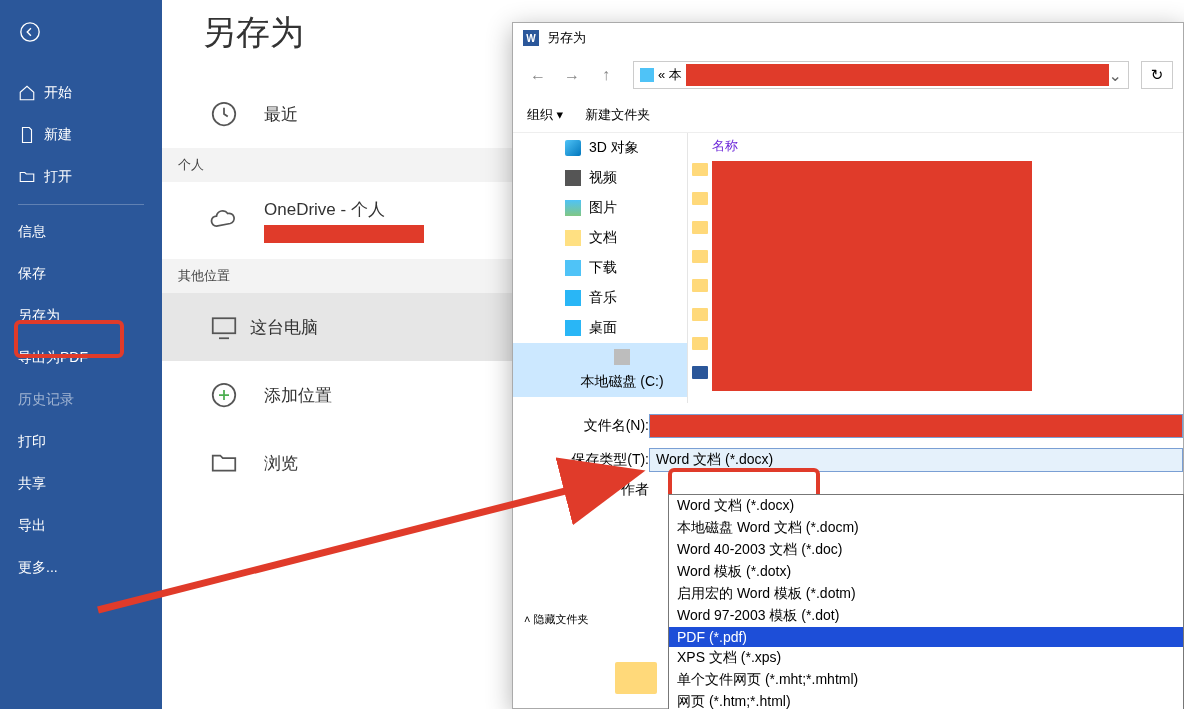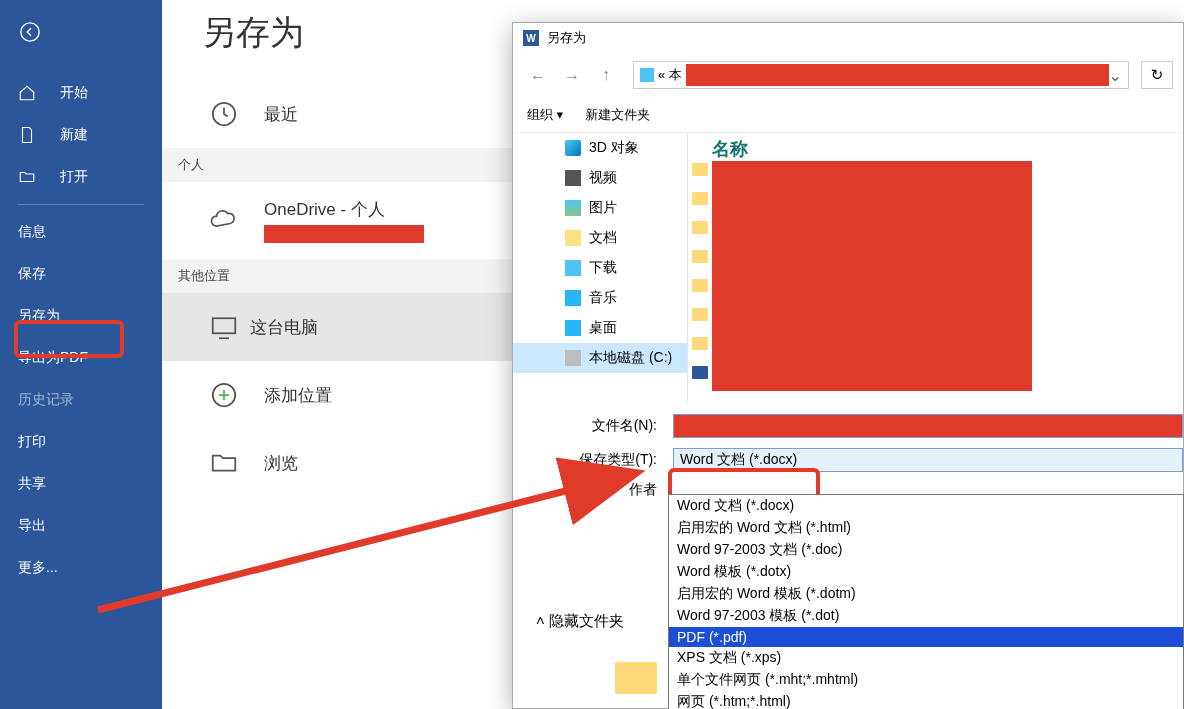--- a/index.html
+++ b/index.html
@@ -3,21 +3,21 @@
 <meta charset="utf-8">
 <style>
 * { margin: 0; padding: 0; box-sizing: border-box; font-family: "Microsoft YaHei", "Segoe UI", sans-serif; }
 body { width: 1184px; height: 709px; overflow: hidden; position: relative; background: #fff; }
 
 
 .left-sidebar { position: absolute; left: 0; top: 0; width: 162px; height: 709px; background: #2b579a; color: #fff; }
 .back-btn { width: 40px; height: 40px; display: flex; align-items: center; justify-content: center; margin: 12px 0 0 10px; cursor: pointer; }
 .back-btn svg { width: 22px; height: 22px; stroke: #fff; fill: none; stroke-width: 1.5; }
 .nav-items { margin-top: 20px; }
-.nav-item { display: flex; align-items: center; padding: 12px 18px; font-size: 14px; cursor: pointer; gap: 24px; }
+.nav-item { display: flex; align-items: center; padding: 12px 18px; font-size: 14px; cursor: pointer; gap: 8px; }
 .nav-item .ico { width: 18px; height: 18px; display: inline-flex; align-items: center; justify-content: center; }
 .nav-item.hl { position: relative; }
 .nav-sep { height: 1px; background: rgba(255,255,255,0.25); margin: 6px 18px; }
 .hl-box { position: absolute; border: 4px solid #e03b2a; border-radius: 6px; pointer-events: none; }
 .hl-saveas { left: 14px; top: 320px; width: 110px; height: 38px; }
 
 
 .mid { position: absolute; left: 162px; top: 0; width: 350px; height: 709px; background: #fff; }
 .mid h1 { font-size: 34px; font-weight: 400; color: #333; margin: 10px 0 24px 40px; }
 .mid-row { display: flex; align-items: center; gap: 22px; padding: 16px 0 16px 44px; font-size: 17px; color: #333; cursor: pointer; }
@@ -37,49 +37,49 @@
 .addr-seg { font-size: 13px; }
 .addr-redact { flex: 1; height: 22px; background: #e03b2a; margin-left: 4px; }
 .refresh-btn { width: 32px; height: 28px; border: 1px solid #ccc; display: inline-flex; align-items: center; justify-content: center; font-size: 15px; cursor: pointer; }
 
 .dlg-toolbar { display: flex; align-items: center; height: 36px; padding: 0 14px; gap: 22px; font-size: 13px; border-bottom: 1px solid #eee; }
 .dlg-toolbar span { cursor: pointer; }
 
 .dlg-body { display: flex; height: 270px; }
 .tree { width: 175px; border-right: 1px solid #e5e5e5; overflow-y: scroll; font-size: 14px; }
 .tree-item { display: flex; align-items: center; gap: 8px; padding: 6px 8px 6px 52px; cursor: pointer; }
-.tree-item.sel { background: #cce8ff; }
+.tree-item.sel { background: #cce8ff; flex-direction: column; }
 .tree-ico { width: 16px; height: 16px; display: inline-block; }
 .ti-3d { background: linear-gradient(135deg,#4fc3f7,#0277bd); border-radius: 2px; }
 .ti-vid { background: #555; }
 .ti-pic { background: linear-gradient(#4fc3f7,#81c784); }
 .ti-doc { background: #ffe082; }
 .ti-dl { background: #4fc3f7; }
 .ti-mus { background: #29b6f6; }
 .ti-desk { background: #29b6f6; }
 .ti-disk { background: #bdbdbd; }
 .file-list { flex: 1; position: relative; overflow-x: scroll; }
-.file-hdr { font-size: 18px; color: #0f766e; padding: 4px 0 4px 24px; font-weight: bold; }
+.file-hdr { font-size: 13px; color: #6d28d9; padding: 4px 0 4px 24px; }
 .big-redact { position: absolute; left: 24px; top: 28px; width: 320px; height: 230px; background: #e03b2a; }
 .folder-col { position: absolute; left: 4px; top: 30px; display: flex; flex-direction: column; gap: 16px; }
 .folder-col span { width: 16px; height: 13px; background: #ffd97a; display: inline-block; border-radius: 1px; }
 
 .form-area { padding: 8px 0 0 0; }
 .frow { display: flex; align-items: center; height: 30px; }
-.frow label { width: 160px; text-align: right; padding-right: 16px; font-size: 14px; }
+.frow label { width: 136px; text-align: right; padding-right: 0; font-size: 14px; }
 .fname-input { flex: 1; height: 24px; border: 1px solid #7a9fd4; background: #e03b2a; }
 .ftype-sel { flex: 1; height: 24px; border: 1px solid #7a9fd4; background: #e5f1fb; padding-left: 6px; font-size: 14px; display: flex; align-items: center; }
 .hl-type { left: 668px; top: 468px; width: 152px; height: 52px; }
 
 
 .dropdown { position: absolute; left: 668px; top: 494px; width: 516px; background: #fff; border: 1px solid #777; font-size: 14px; z-index: 5; }
 .dd-item { padding: 2px 8px; cursor: pointer; }
 .dd-item.sel { background: #1d4ed8; color: #fff; }
 
-.hide-folders { position: absolute; left: 536px; top: 612px; font-size: 15px; cursor: pointer; }
+.hide-folders { position: absolute; left: 524px; top: 612px; font-size: 11px; cursor: pointer; }
 .lone-folder { position: absolute; left: 615px; top: 662px; width: 42px; height: 32px; background: #ffd97a; border-radius: 2px; }
 
 
 .red-arrow { position: absolute; left: 92px; top: 356px; width: 560px; height: 260px; pointer-events: none; z-index: 20; }
 
 
 .ico svg { width: 18px; height: 18px; stroke: #fff; fill: none; stroke-width: 1.5; }
 .mico svg { width: 30px; height: 30px; stroke: #555; fill: none; stroke-width: 1.4; }
 .small-disk { width:14px; height:14px; background:#4fc3f7; display:inline-block; margin-right:4px; }
 </style>
@@ -287,22 +287,22 @@
     <div class="frow">
       <label>作者</label>
     </div>
   </div>
 </div>
 
 <div class="hl-box hl-type"></div>
 
 <div class="dropdown">
   <div class="dd-item">Word 文档 (*.docx)</div>
-  <div class="dd-item">启用宏的 Word 文档 (*.html)</div>
-  <div class="dd-item">Word 97-2003 文档 (*.doc)</div>
+  <div class="dd-item">本地磁盘 Word 文档 (*.docm)</div>
+  <div class="dd-item">Word 40-2003 文档 (*.doc)</div>
   <div class="dd-item">Word 模板 (*.dotx)</div>
   <div class="dd-item">启用宏的 Word 模板 (*.dotm)</div>
   <div class="dd-item">Word 97-2003 模板 (*.dot)</div>
   <div class="dd-item sel">PDF (*.pdf)</div>
   <div class="dd-item">XPS 文档 (*.xps)</div>
   <div class="dd-item">单个文件网页 (*.mht;*.mhtml)</div>
   <div class="dd-item">网页 (*.htm;*.html)</div>
 
 </div>
 

